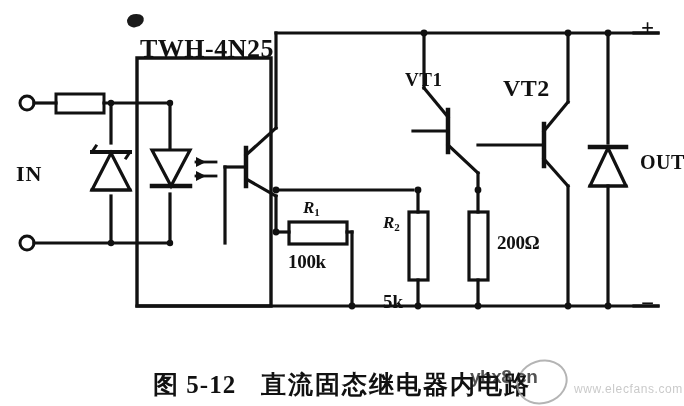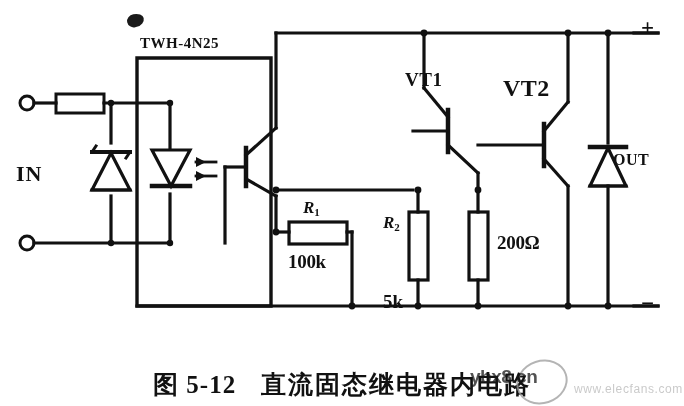--- a/index.html
+++ b/index.html
@@ -2,23 +2,23 @@
 <html><head>
 <meta charset="utf-8">
 <style>
   html,body{margin:0;padding:0;background:#ffffff;}
   body{width:684px;height:406px;position:relative;overflow:hidden;
        font-family:"Liberation Serif",serif;color:#111;}
   #sheet{position:absolute;left:0;top:0;width:684px;height:406px;}
   svg.circuit{position:absolute;left:0;top:0;width:684px;height:406px;}
   .lbl{position:absolute;white-space:nowrap;color:#111;line-height:1;}
   .serif{font-family:"Liberation Serif",serif;}
-  #ic-name{left:140px;top:36px;font-size:15px;letter-spacing:.5px;font-weight:600;}
+  #ic-name{left:140px;top:36px;font-size:26px;letter-spacing:.5px;font-weight:600;}
   #in-label{left:16px;top:163px;font-size:22px;font-weight:700;letter-spacing:1px;}
-  #out-label{left:613px;top:152px;font-size:16px;font-weight:700;letter-spacing:.5px;}
+  #out-label{left:640px;top:152px;font-size:20px;font-weight:700;letter-spacing:.5px;}
   #plus-label{left:641px;top:16px;font-size:23px;font-weight:600;}
   #minus-label{left:641px;top:292px;font-size:23px;font-weight:600;}
   #vt1-label{left:405px;top:70px;font-size:19px;font-weight:600;letter-spacing:.5px;}
   #vt2-label{left:503px;top:60px;font-size:24px;font-weight:600;letter-spacing:.5px;margin-top:16px;}
   #r1-name{left:303px;top:199px;font-size:17px;font-style:italic;font-weight:700;}
   #r1-name .sub{font-size:11px;font-style:normal;vertical-align:-3px;}
   #r1-val{left:288px;top:252px;font-size:19px;font-weight:600;letter-spacing:-.3px;}
   #r2-name{left:383px;top:214px;font-size:17px;font-style:italic;font-weight:600;}
   #r2-name .sub{font-size:11px;font-style:normal;vertical-align:-3px;}
   #r2-val{left:383px;top:245px;font-size:19px;font-weight:600;margin-top:47px;}

